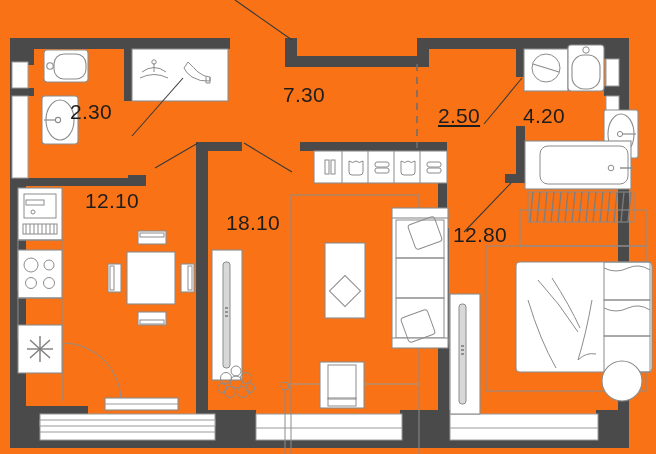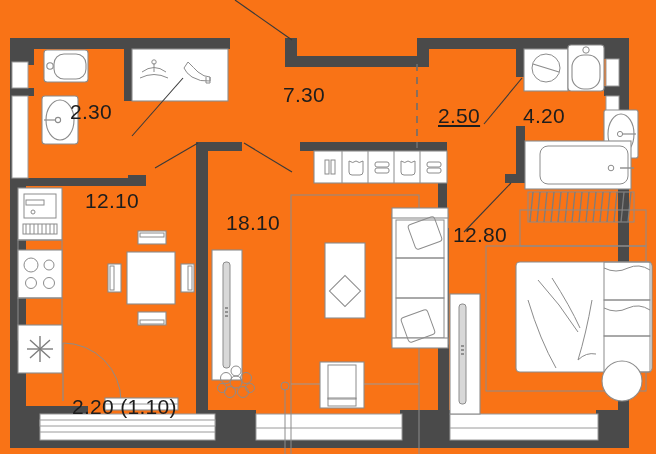--- a/index.html
+++ b/index.html
@@ -418,15 +418,14 @@
   <div class="area-label" style="left:283px; top:84px;text-align:right;">7.30</div>
 
   <div class="area-label" style="left:226px; top:212px;">18.10</div>
 
   <div class="area-label" style="left:438px; top:105px;text-decoration:underline;">2.50</div>
 
   <div class="area-label" style="left:523px; top:105px;">4.20</div>
 
   <div class="area-label" style="left:453px; top:224px;">12.80</div>
 
-  <div class="area-label" style="left:72px; top:396px;">2.20 (1.10)</div>
 
 </div>
 
 </body></html>

